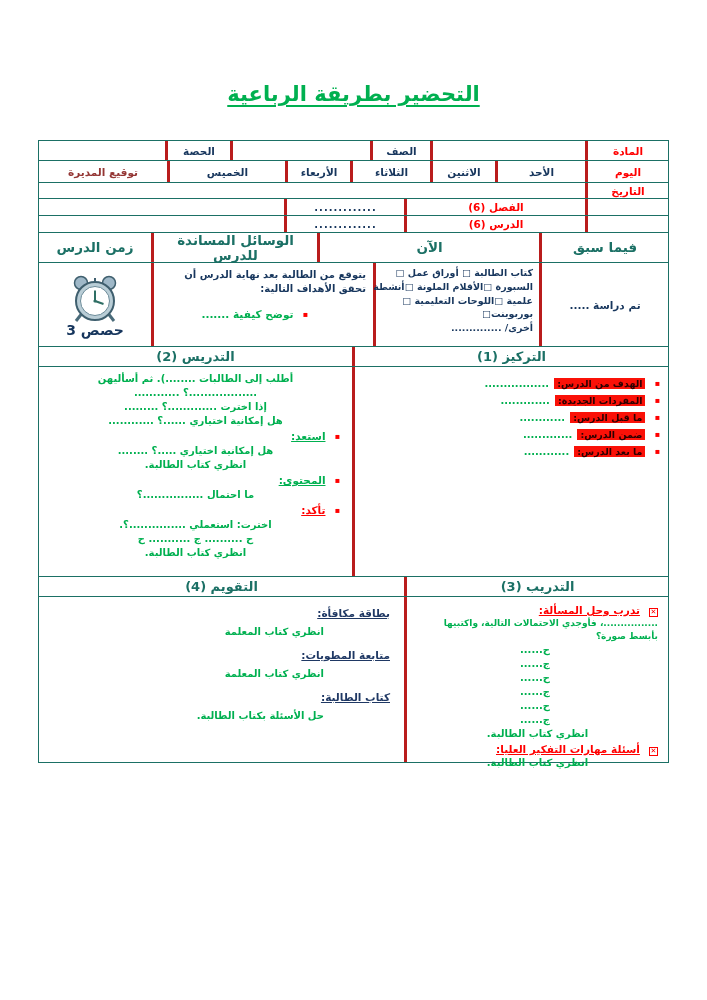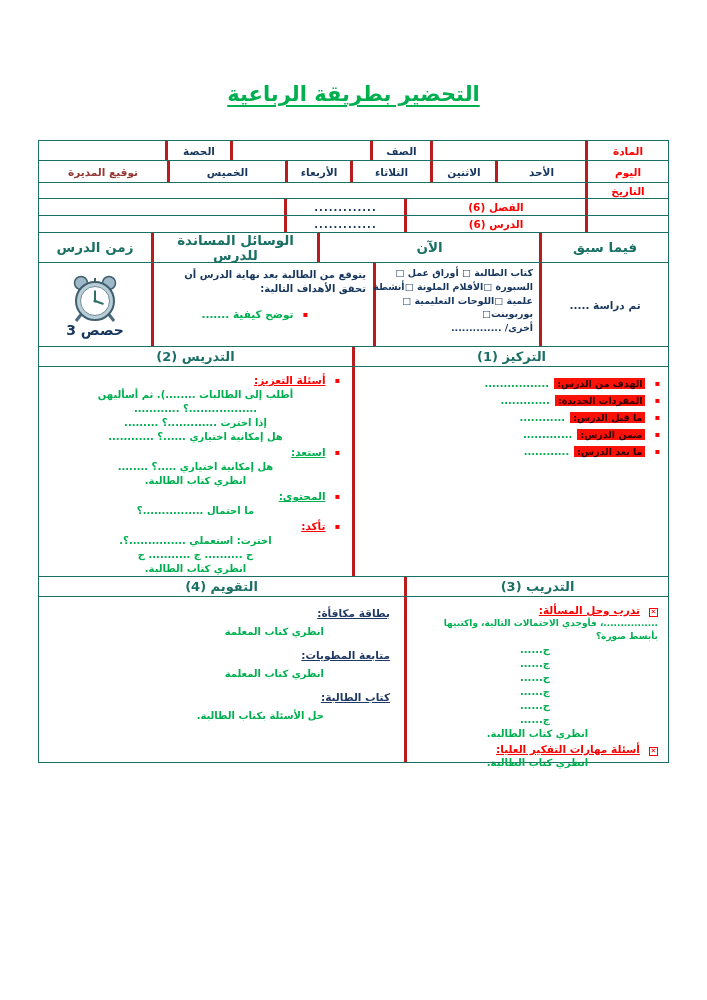--- a/index.html
+++ b/index.html
@@ -204,24 +204,20 @@
           <span class="dots">.............</span>
         </div>
         <div class="focus-item">
           <span class="bullet">▪</span>
           <span class="chip">ما بعد الدرس:</span>
           <span class="dots">............</span>
         </div>
       </div>
 
       <div class="cell teach-cell grow">
-        <div class="t-line t-label">
-          <span class="bullet">▪</span>
-          <span class="u-red">أسئلة التعزيز:</span>
-        </div>
         <div class="t-line t-sub green">أطلب إلى الطالبات ........). ثم أسأليهن</div>
         <div class="t-line t-sub green">..................؟ ............</div>
         <div class="t-line t-sub green">إذا اخترت .............؟ .........</div>
         <div class="t-line t-sub green">هل إمكانية اختياري ......؟ ............</div>
         <div class="t-line t-label">
           <span class="bullet">▪</span>
           <span class="u-green">استعد:</span>
         </div>
         <div class="t-line t-sub green">هل إمكانية اختياري .....؟ ........</div>
         <div class="t-line t-sub green">انظري كتاب الطالبة.</div>

